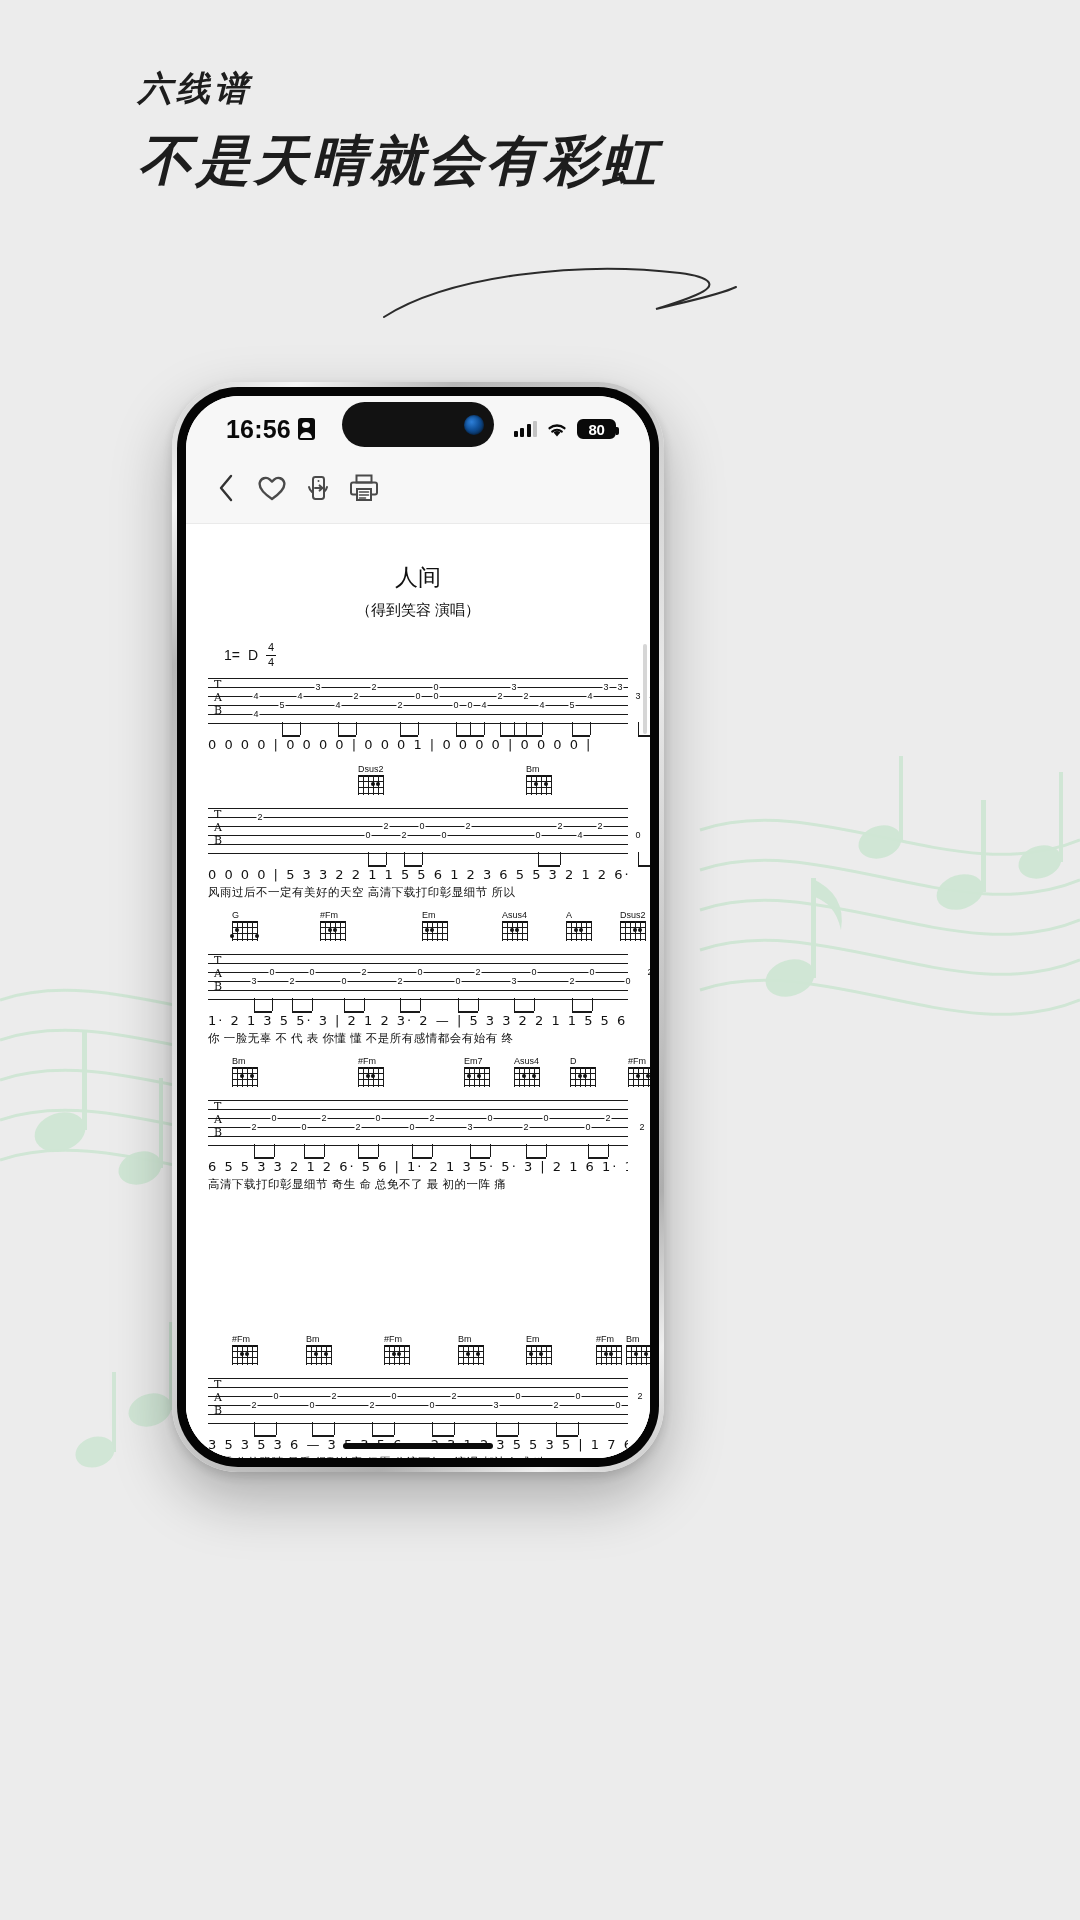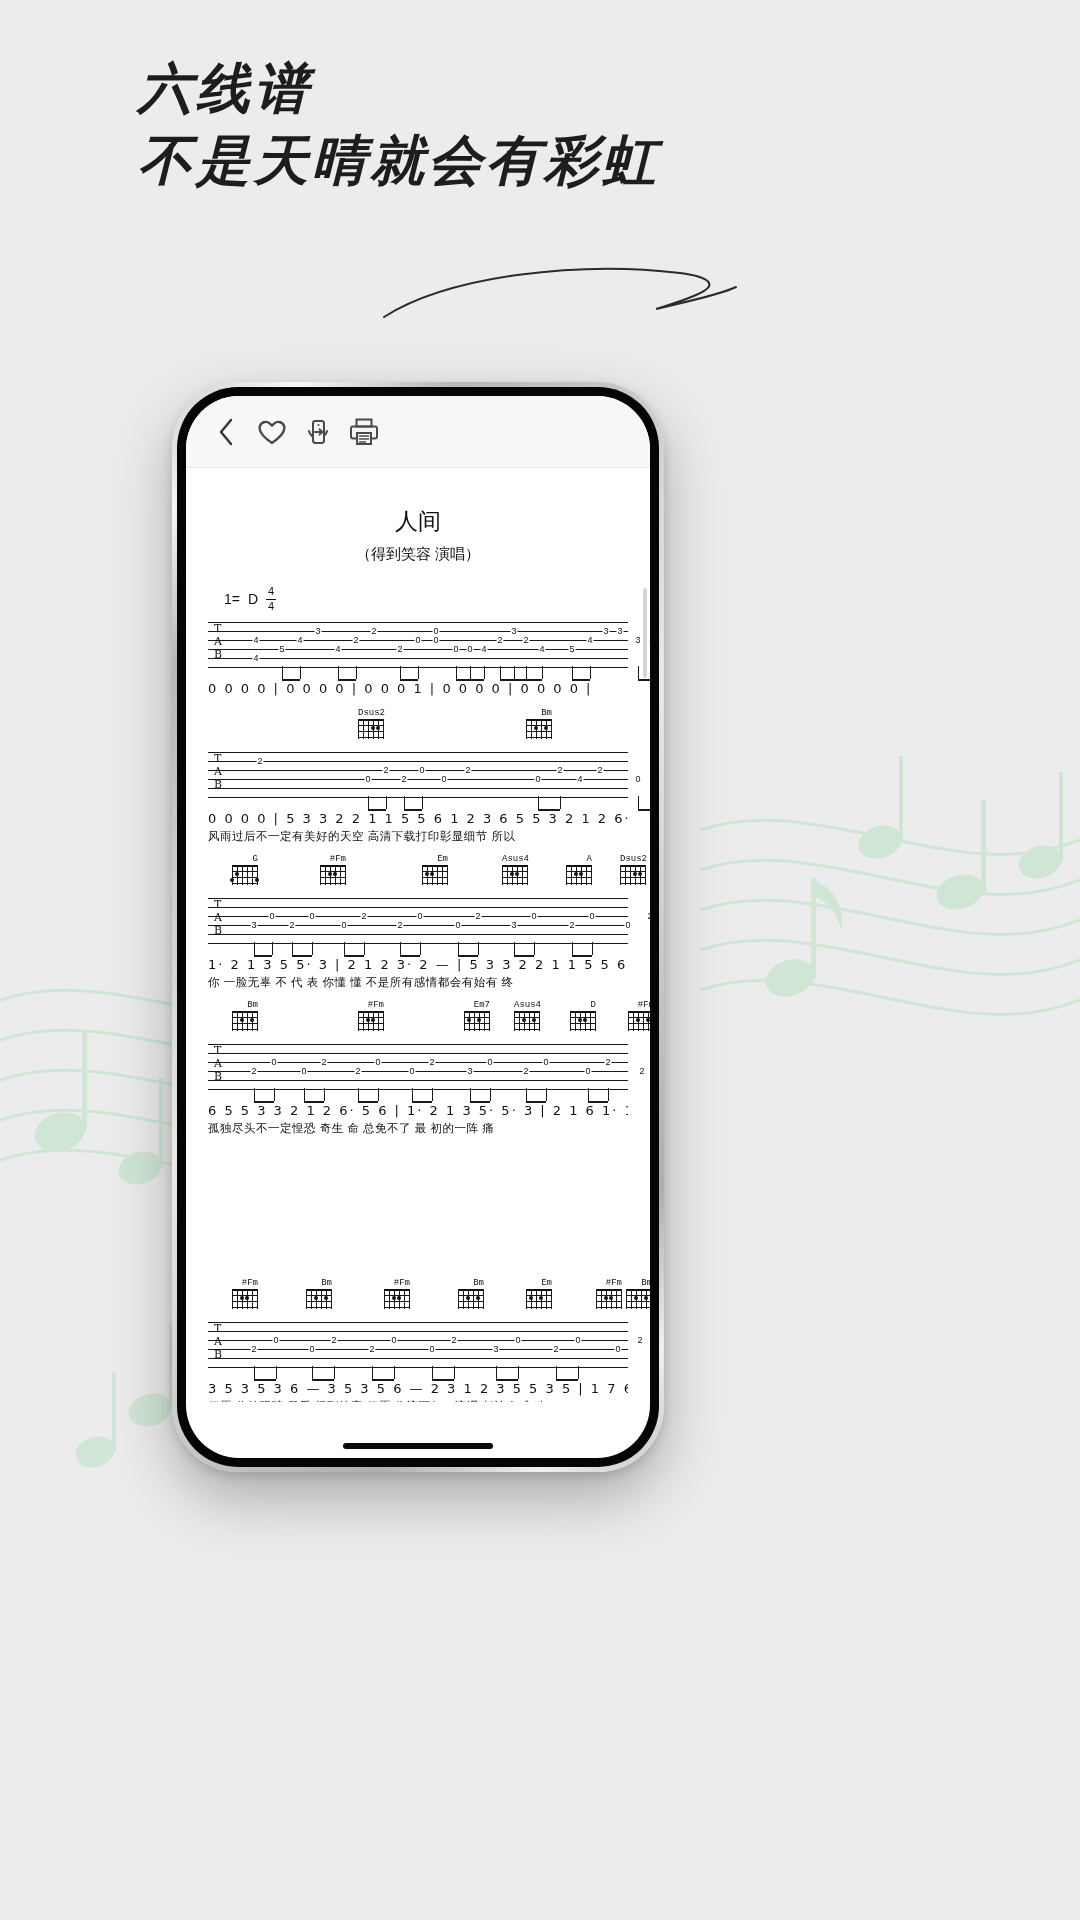--- a/index.html
+++ b/index.html
@@ -15,21 +15,21 @@
   .bg-notes { position: absolute; inset: 0; pointer-events: none; z-index: 0; }
 
   
   .headline {
     position: absolute; left: 138px; top: 52px; z-index: 3;
     color: #1d1d1d;
     font-family: "DejaVu Serif", "Liberation Serif", serif;
     font-weight: 700;
     letter-spacing: 4px;
   }
-  .headline .l1 { font-size: 54px; line-height: 72px; font-style: italic; }
+  .headline .l1 { font-size: 34px; line-height: 72px; font-style: italic; }
   .headline .l2 { font-size: 54px; line-height: 72px; font-style: italic; }
   .headline .l3 { font-size: 54px; line-height: 72px; font-style: italic; }
 
   .swoosh { position: absolute; left: 380px; top: 265px; z-index: 3; }
 
   
   .phone {
     position: absolute; left: 172px; top: 382px;
     width: 492px; height: 1090px;
     border-radius: 66px;
@@ -143,21 +143,21 @@
   .stems { position:absolute; left:0; right:0; bottom:-12px; height:16px; }
   .stems i { position:absolute; width:1px; height:13px; background:#1a1a1a; bottom:3px;}
   .beam { position:absolute; height:2.5px; background:#1a1a1a; bottom:1px;}
 
   .numline { margin: 10px 22px 0 22px; font-size: 13px; color:#111; letter-spacing: 2px; line-height:18px;
              font-family:"DejaVu Sans","Liberation Sans",sans-serif; white-space:nowrap; overflow:hidden;}
   .lyricline { margin: 1px 22px 0 22px; font-size: 11.5px; color:#111; letter-spacing:.5px; white-space:nowrap; overflow:hidden;}
 
   .chordrow { position:relative; height: 34px; margin: 10px 22px 0 22px; }
   .chord { position:absolute; top:0; }
-  .chord .nm { font-size: 9px; color:#111; text-align:right; margin-bottom:1px; font-family:Liberation Mono, monospace;}
+  .chord .nm { font-size: 9px; color:#111; text-align:left; margin-bottom:1px; font-family:Liberation Sans, sans-serif;}
   .grid { width: 26px; height: 20px; position:relative; }
   .grid .v { position:absolute; top:0; bottom:0; width:1px; background:#1a1a1a; }
   .grid .h { position:absolute; left:0; right:0; height:1px; background:#1a1a1a; }
   .grid .h.top { height:2px; background:#111; }
   .grid .dot { position:absolute; width:4px; height:4px; border-radius:50%; background:#111; transform:translate(-50%,-50%);}
 
   
   .player { position:absolute; right: 26px; bottom: 330px; width: 80px; height: 230px; z-index: 6; }
   .slider-track {
     position:absolute; right: 22px; top: 0; width: 14px; height: 190px;
@@ -235,20 +235,45 @@
   </div>
 
   <svg class="swoosh" width="360" height="60" viewBox="0 0 360 60">
     <path d="M4 52 C 70 10 200 -4 300 8 C 330 12 340 20 316 30 C 300 37 288 40 276 44 C 300 38 340 30 356 22" stroke="#2b2b2b" stroke-width="2" fill="none" stroke-linecap="round"></path>
   </svg>
 
   <div class="phone">
     <div class="phone-inner">
       <div class="screen">
 
+        <div class="statusbar">
+          <div class="sb-left">
+            <span class="sb-time">16:56</span>
+            <span class="sb-badge"></span>
+          </div>
+          <div class="dyn-island">
+            <span class="lens"></span>
+          </div>
+          <div class="sb-right">
+            <span class="bars">
+                <i></i>
+                <i></i>
+                <i></i>
+                <i></i>
+              </span>
+            <svg width="22" height="17" viewBox="0 0 22 17">
+              <path d="M11 15.4 L7.6 11.4 a5.4 5.4 0 0 1 6.8 0 Z" fill="#0a0a0a"></path>
+              <path d="M3.6 7.2 a11.5 11.5 0 0 1 14.8 0" stroke="#0a0a0a" stroke-width="2.4" fill="none" stroke-linecap="round"></path>
+              <path d="M6.2 10.6 a7.6 7.6 0 0 1 9.6 0" stroke="#0a0a0a" stroke-width="2.2" fill="none" stroke-linecap="round"></path>
+            </svg>
+            <span class="battery">
+              <span class="pct">80</span>
+            </span>
+          </div>
+        </div>
 
         <div class="app-header">
           <div class="back-btn">
             <svg width="18" height="30" viewBox="0 0 18 30">
               <path d="M14 3 L4 15 L14 27" stroke="#333" stroke-width="2.4" fill="none" stroke-linecap="round" stroke-linejoin="round"></path>
             </svg>
           </div>
 
 
           <div class="hdr-icon">
@@ -747,21 +772,21 @@
                   <i style="left:318px"></i>
                     <i style="left:338px"></i>
                   <div class="beam" style="left:318px;width:20px"></div>
                   <i style="left:380px"></i>
                     <i style="left:400px"></i>
                   <div class="beam" style="left:380px;width:20px"></div>
                 </div>
               </div>
             </div>
             <div class="numline">6 5 5 3 3 2 1 2 6·    5 6 | 1·    2 1 3 5· 5· 3 | 2 1 6 1· 1  —  0 |</div>
-            <div class="lyricline">孤独尽头不一定惶恐      奇生  命      总免不了     最 初的一阵 痛</div>
+            <div class="lyricline">高清下载打印彰显细节      奇生  命      总免不了     最 初的一阵 痛</div>
 
             <div style="height:132px"></div>
 
             <div class="chordrow">
               <div class="chord" style="left:24px">
                 <div class="nm">#Fm</div>
                 <div class="grid">
                   <div class="h top" style="top:0"></div>
                     <div class="h" style="top:6px"></div>
                   <div class="h" style="top:12px"></div>

